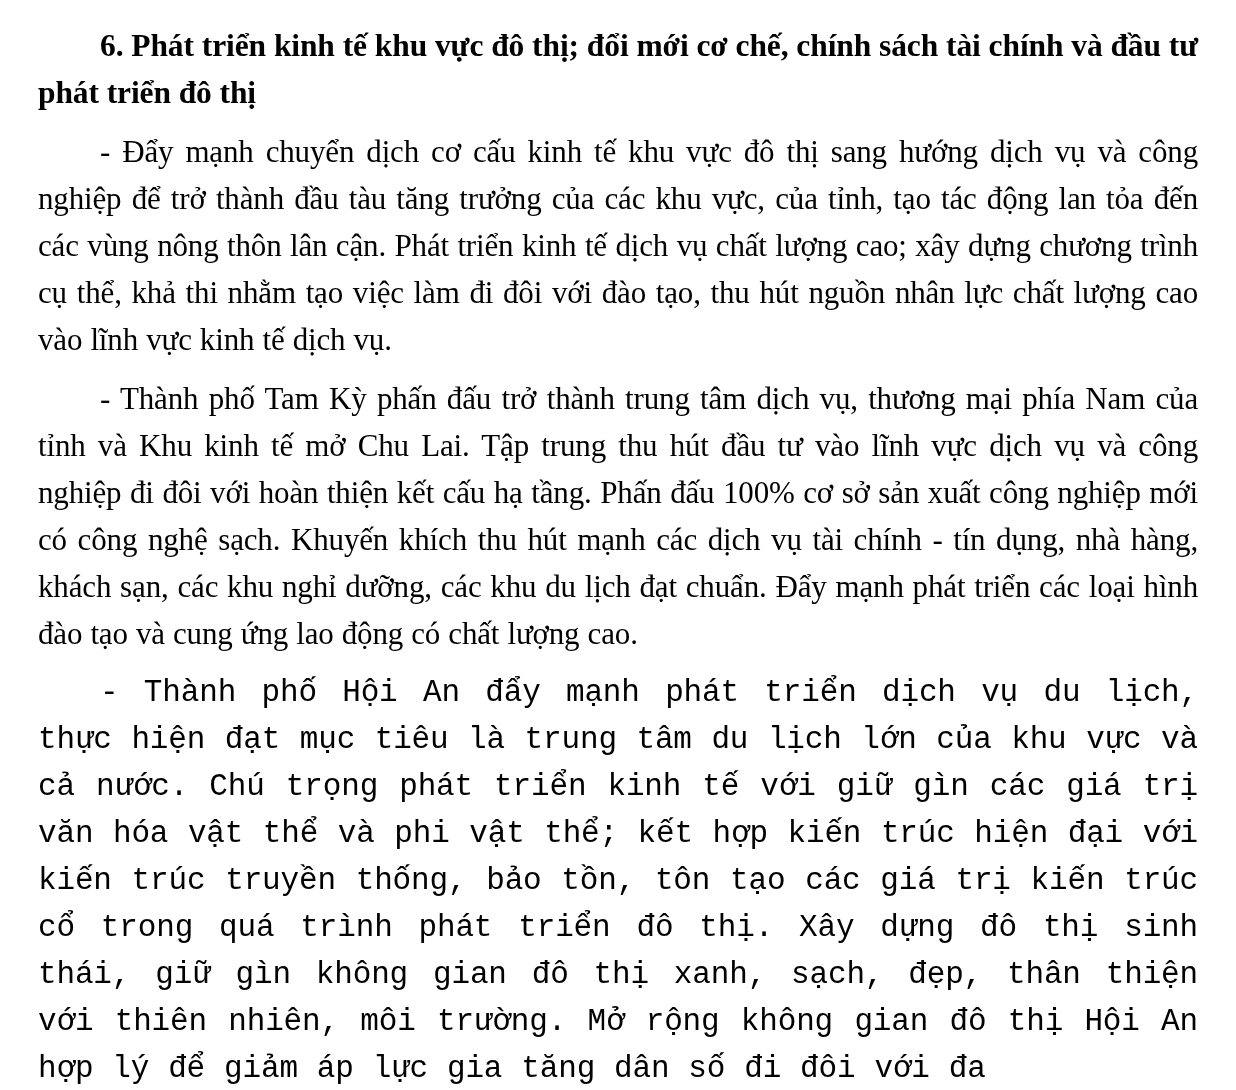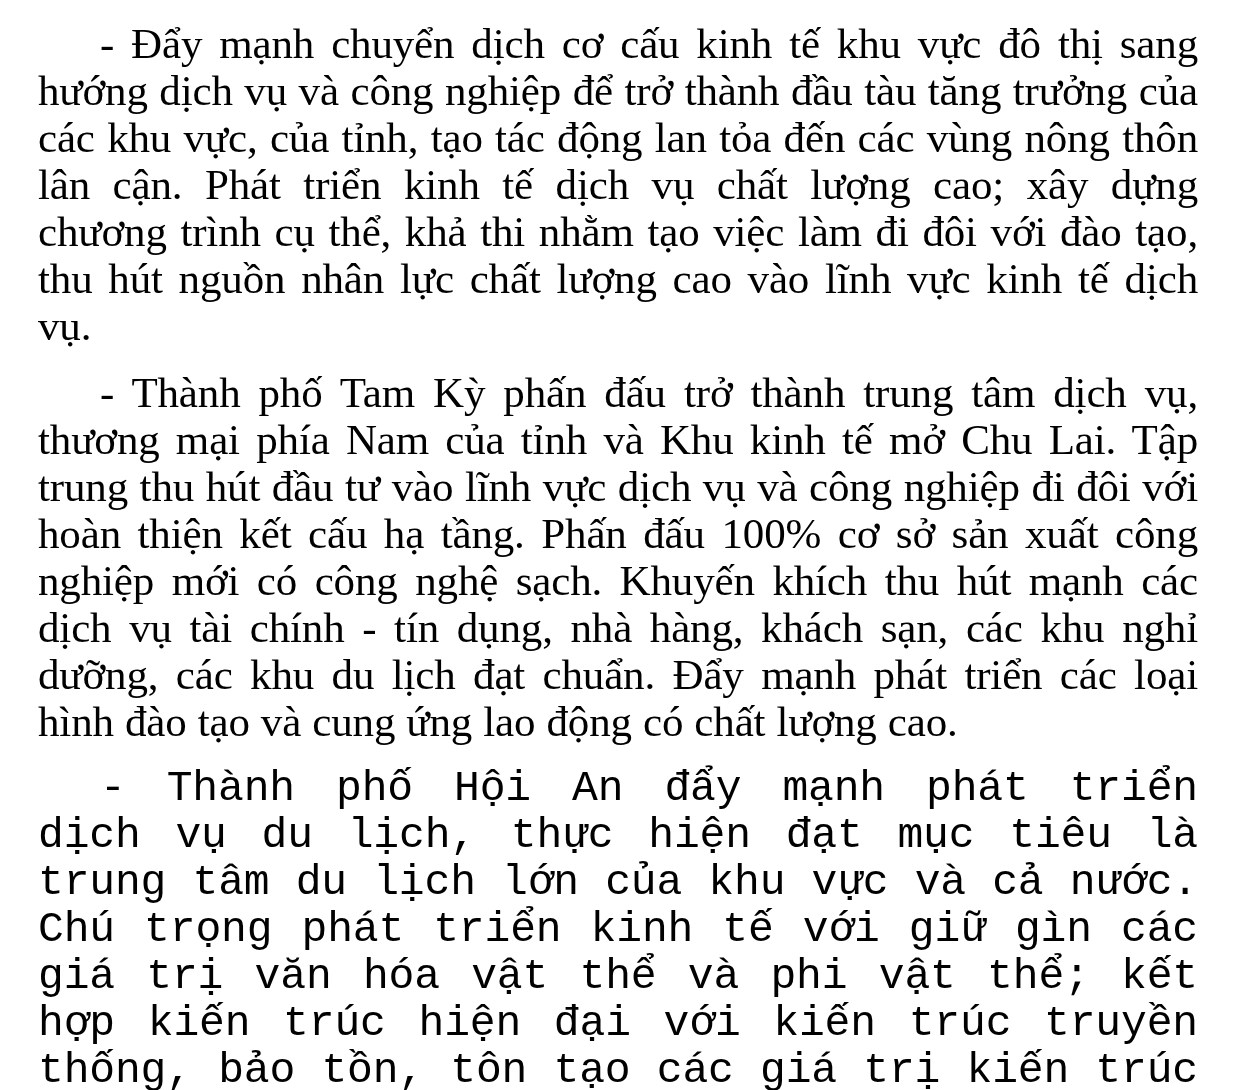--- a/index.html
+++ b/index.html
@@ -37,38 +37,39 @@
   .heading {
     margin: 22px 0 0 0;
     font-weight: bold;
     font-size: 31.5px;
     line-height: 47px;
     text-align: justify;
     text-indent: 62px;
     letter-spacing: -0.1px;
   }
   p.body-par {
-    margin: 20px 0 0 0;
-    font-size: 43px;
+    margin: 12px 0 0 0;
+    font-size: 31px;
     line-height: 47px;
     text-align: justify;
     text-indent: 62px;
     letter-spacing: -0.15px;
     word-spacing: 0.5px;
   }
   p.body-par:last-child {
     margin-bottom: 0;
     font-family: Liberation Mono, monospace;
   }
 </style>
 </head>
 <body>
 
 <div class="page">
 
   <div class="top-cut"></div>
 
+  <h1 class="heading">6. Phát triển kinh tế khu vực đô thị; đổi mới cơ chế, chính sách tài chính và đầu tư phát triển đô thị</h1>
 
   <p class="body-par">- Đẩy mạnh chuyển dịch cơ cấu kinh tế khu vực đô thị sang hướng dịch vụ và công nghiệp để trở thành đầu tàu tăng trưởng của các khu vực, của tỉnh, tạo tác động lan tỏa đến các vùng nông thôn lân cận. Phát triển kinh tế dịch vụ chất lượng cao; xây dựng chương trình cụ thể, khả thi nhằm tạo việc làm đi đôi với đào tạo, thu hút nguồn nhân lực chất lượng cao vào lĩnh vực kinh tế dịch vụ.</p>
   <p class="body-par">- Thành phố Tam Kỳ phấn đấu trở thành trung tâm dịch vụ, thương mại phía Nam của tỉnh và Khu kinh tế mở Chu Lai. Tập trung thu hút đầu tư vào lĩnh vực dịch vụ và công nghiệp đi đôi với hoàn thiện kết cấu hạ tầng. Phấn đấu 100% cơ sở sản xuất công nghiệp mới có công nghệ sạch. Khuyến khích thu hút mạnh các dịch vụ tài chính - tín dụng, nhà hàng, khách sạn, các khu nghỉ dưỡng, các khu du lịch đạt chuẩn. Đẩy mạnh phát triển các loại hình đào tạo và cung ứng lao động có chất lượng cao.</p>
   <p class="body-par">- Thành phố Hội An đẩy mạnh phát triển dịch vụ du lịch, thực hiện đạt mục tiêu là trung tâm du lịch lớn của khu vực và cả nước. Chú trọng phát triển kinh tế với giữ gìn các giá trị văn hóa vật thể và phi vật thể; kết hợp kiến trúc hiện đại với kiến trúc truyền thống, bảo tồn, tôn tạo các giá trị kiến trúc cổ trong quá trình phát triển đô thị. Xây dựng đô thị sinh thái, giữ gìn không gian đô thị xanh, sạch, đẹp, thân thiện với thiên nhiên, môi trường. Mở rộng không gian đô thị Hội An hợp lý để giảm áp lực gia tăng dân số đi đôi với đa</p>
 
 </div>
 
 </body></html>

